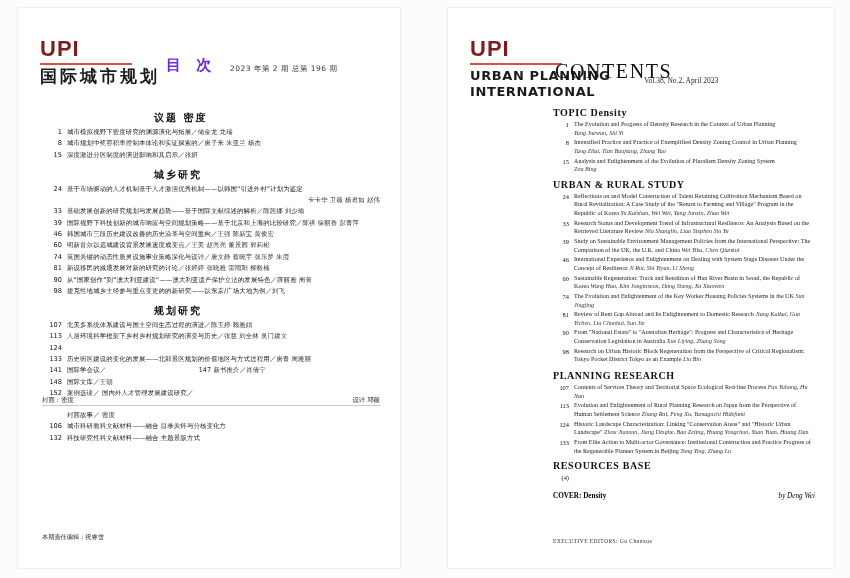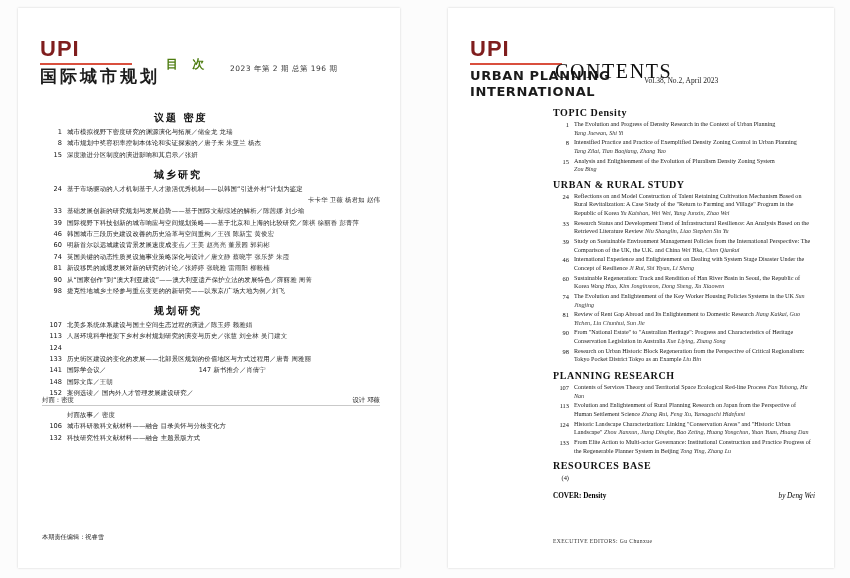--- a/index.html
+++ b/index.html
@@ -67,23 +67,23 @@
     background: #d94f3d;
   }
 
   
   .cn-title {
     position: absolute;
     left: 148px;
     top: 48px;
     font-family: "DejaVu Sans", sans-serif;
     font-weight: bold;
-    font-size: 12px;
+    font-size: 15px;
     letter-spacing: 5px;
-    color: #4d7c0f;
+    color: #6d28d9;
   }
   .cn-issue {
     position: absolute;
     left: 212px;
     top: 56px;
     font-size: 7.5px;
     color: #333;
     font-family: "DejaVu Sans", sans-serif;
     letter-spacing: 0.5px;
   }

